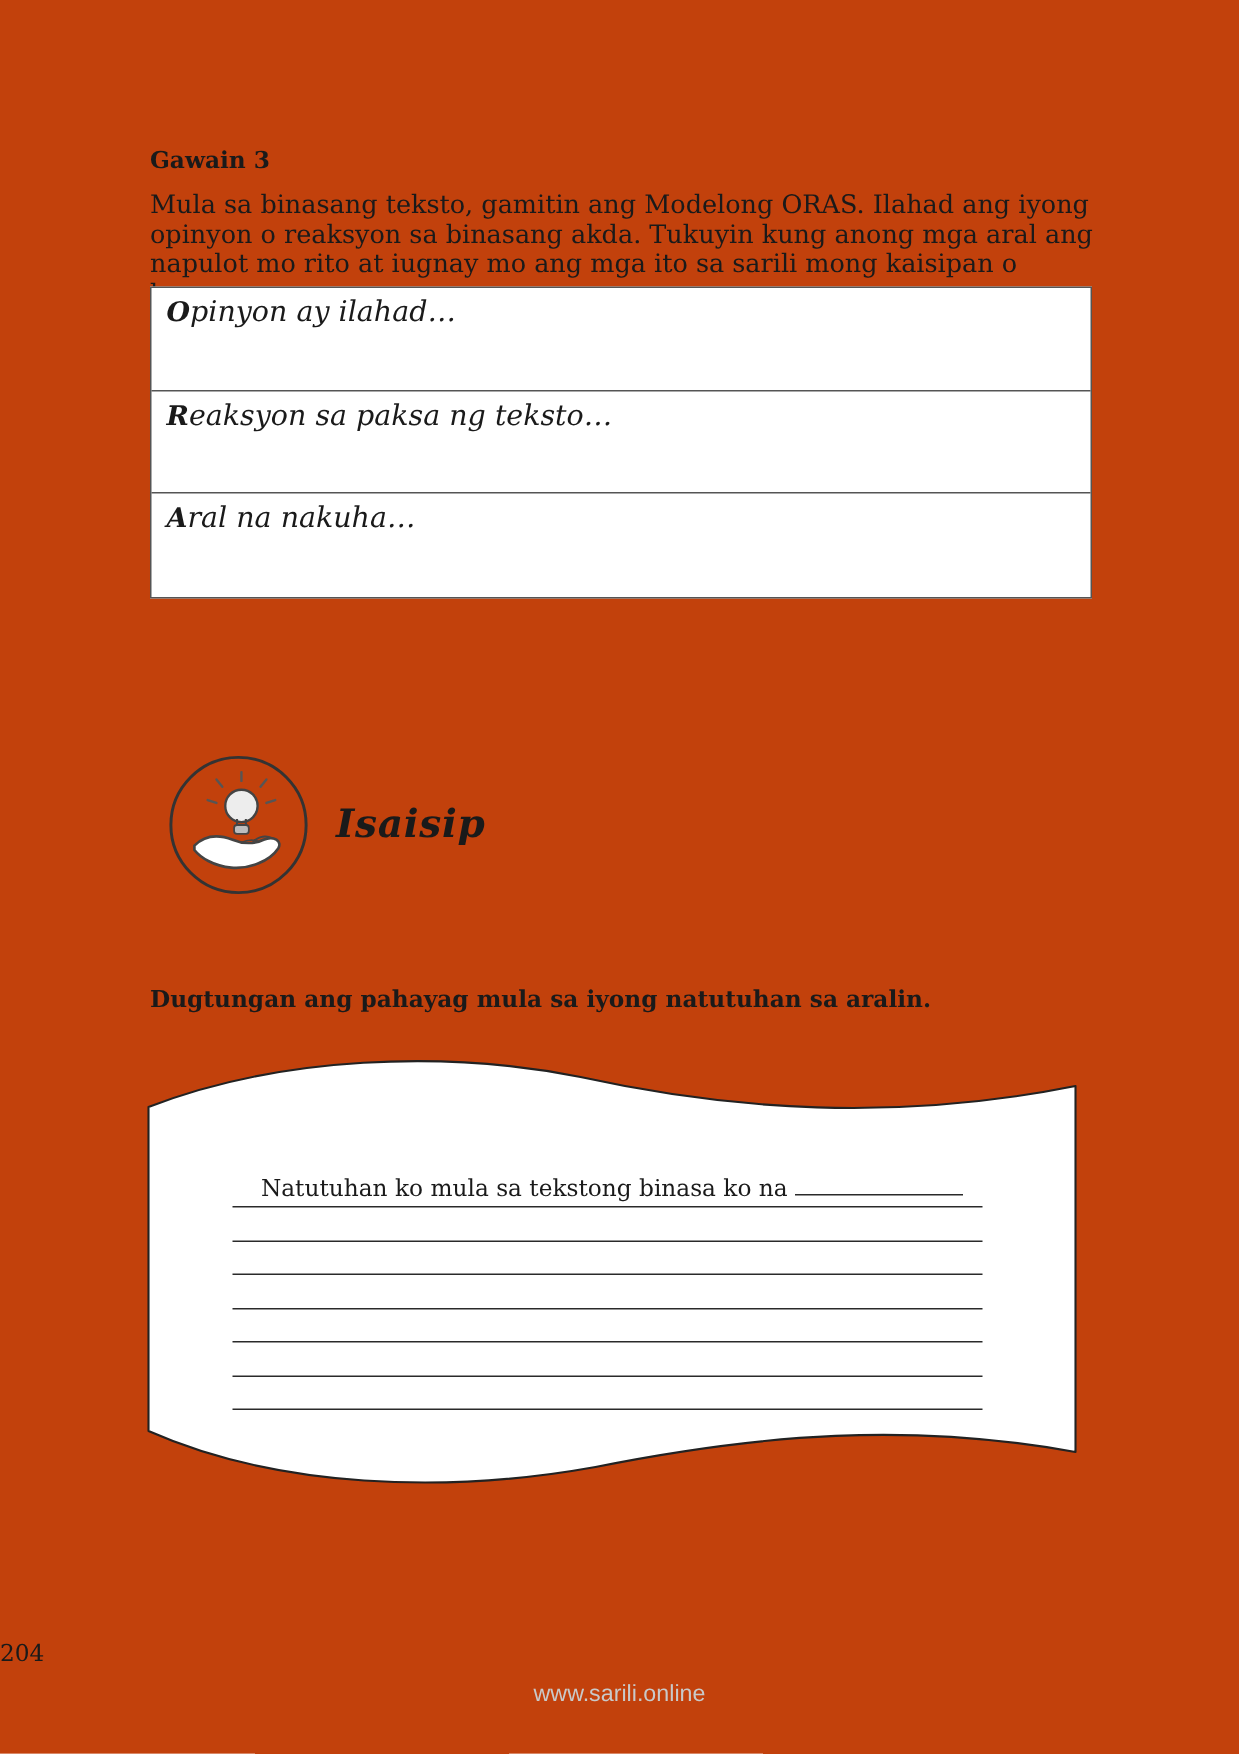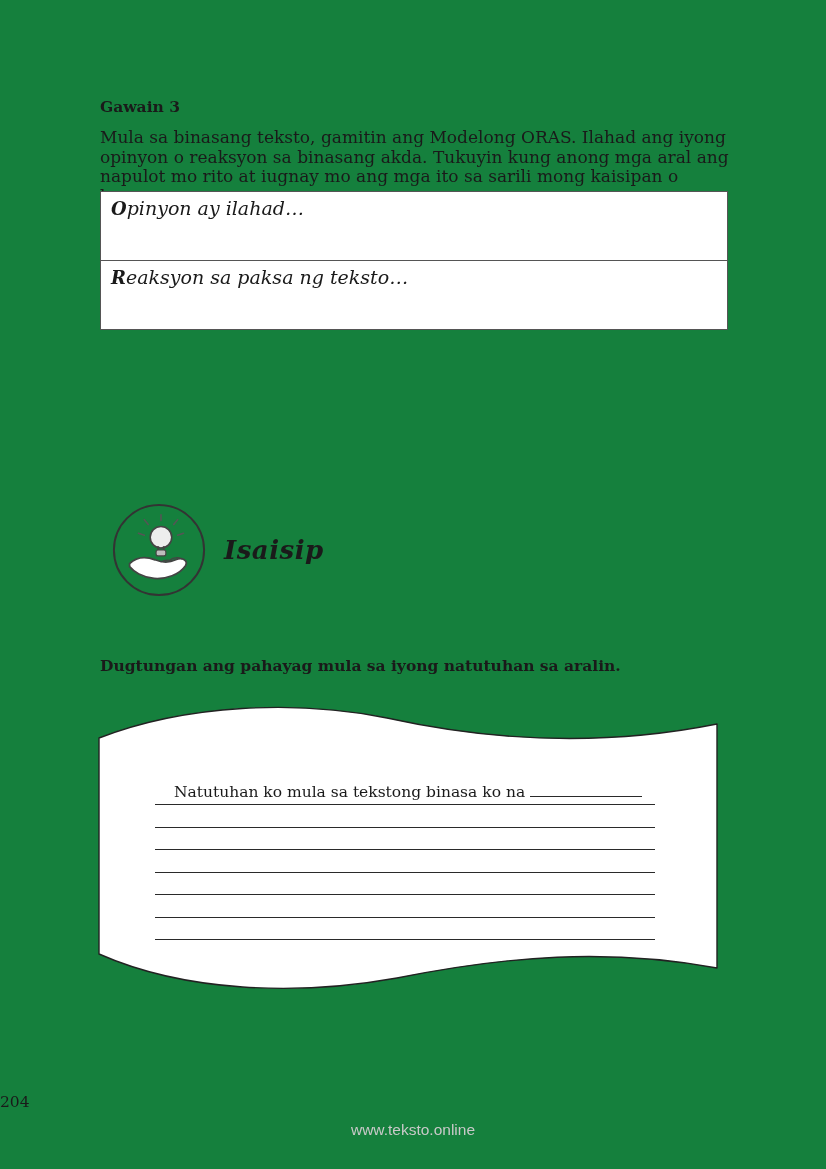--- a/index.html
+++ b/index.html
@@ -4,21 +4,21 @@
 <style>
   * { margin: 0; padding: 0; box-sizing: border-box; }
   html, body { background: #ffffff; }
   body {
     width: 826px; height: 1169px;
     font-family: "DejaVu Serif", "Liberation Serif", serif;
     color: #1a1a1a;
     position: relative;
     overflow: hidden;
   }
-  .page { position: absolute; inset: 0; background: #15803d; }
+  .page { position: absolute; inset: 0; background: #c2410c; }
 
   
   .activity-title {
     position: absolute; left: 100px; top: 97px;
     font-size: 15.5px; font-weight: bold;
   }
   .activity-instructions {
     position: absolute; left: 100px; top: 128px; width: 632px;
     font-size: 17px; line-height: 19.5px;
   }
@@ -83,20 +83,23 @@
 
   <div class="oras-table">
     <div class="oras-row">
       <span class="oras-initial">O</span><span class="oras-rest">pinyon ay ilahad…</span>
     </div>
 
     <div class="oras-row">
       <span class="oras-initial">R</span><span class="oras-rest">eaksyon sa paksa ng teksto…</span>
     </div>
 
+    <div class="oras-row">
+      <span class="oras-initial">A</span><span class="oras-rest">ral na nakuha…</span>
+    </div>
 
   </div>
 
   <div class="isaisip-icon">
     <svg viewBox="0 0 100 100" width="98" height="98">
       <circle cx="50" cy="50" r="46" fill="none" stroke="#333" stroke-width="2"></circle>
 
       <g stroke="#555" stroke-width="1.6" stroke-linecap="round">
         <line x1="52" y1="20" x2="52" y2="14"></line>
         <line x1="39" y1="24" x2="35" y2="19"></line>
@@ -127,15 +130,15 @@
         <div class="rule"></div>
         <div class="rule"></div>
         <div class="rule"></div>
         <div class="rule"></div>
         <div class="rule"></div>
         <div class="rule"></div>
       </div>
   </div>
 
   <div class="page-number">204</div>
-  <div class="watermark">www.teksto.online</div>
+  <div class="watermark">www.sarili.online</div>
 
 </div>
 
 </body></html>

